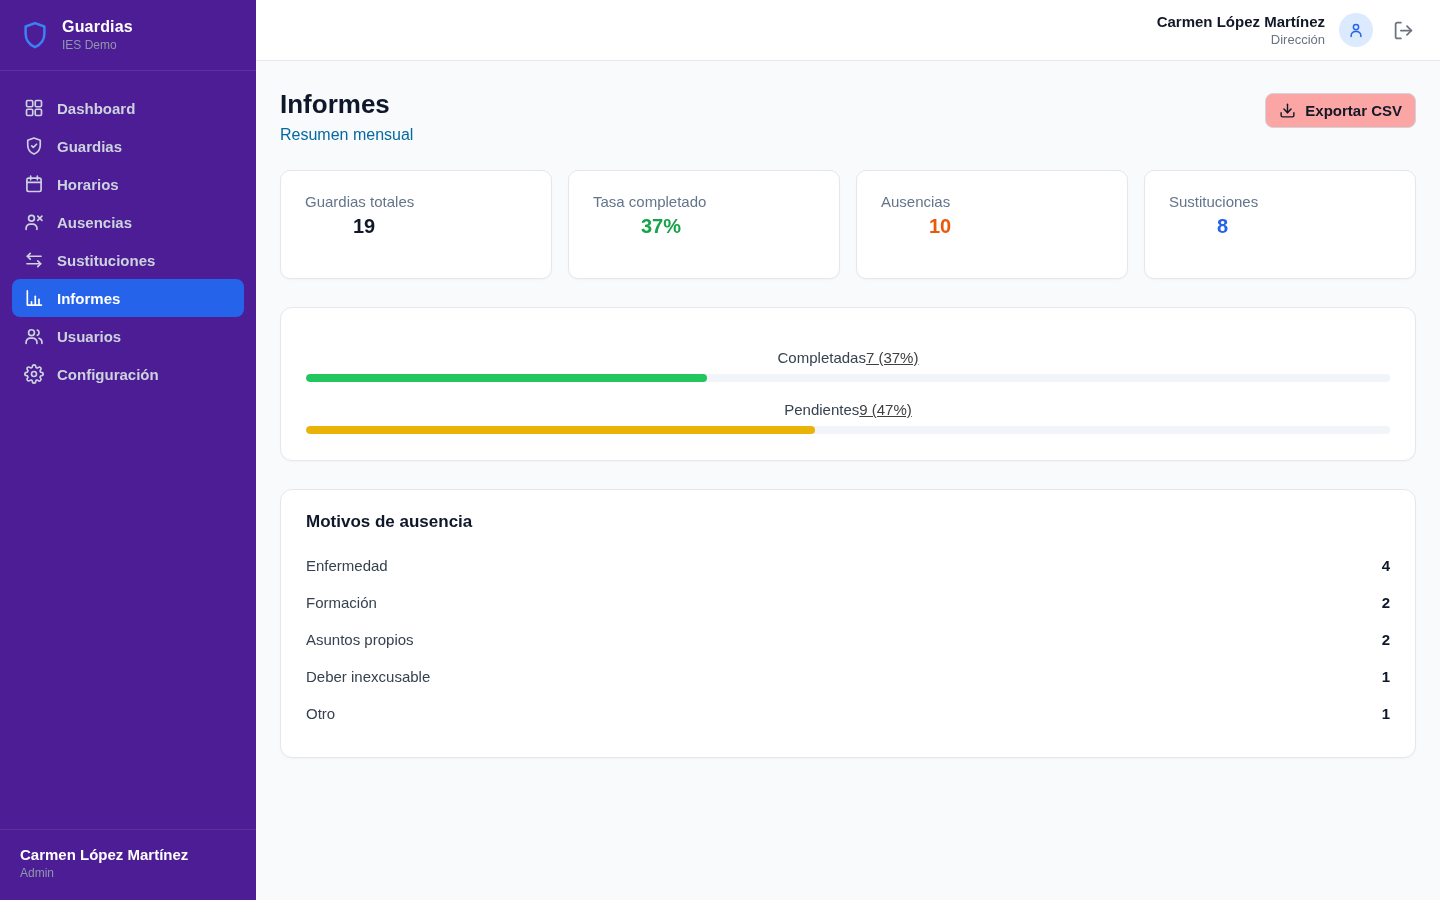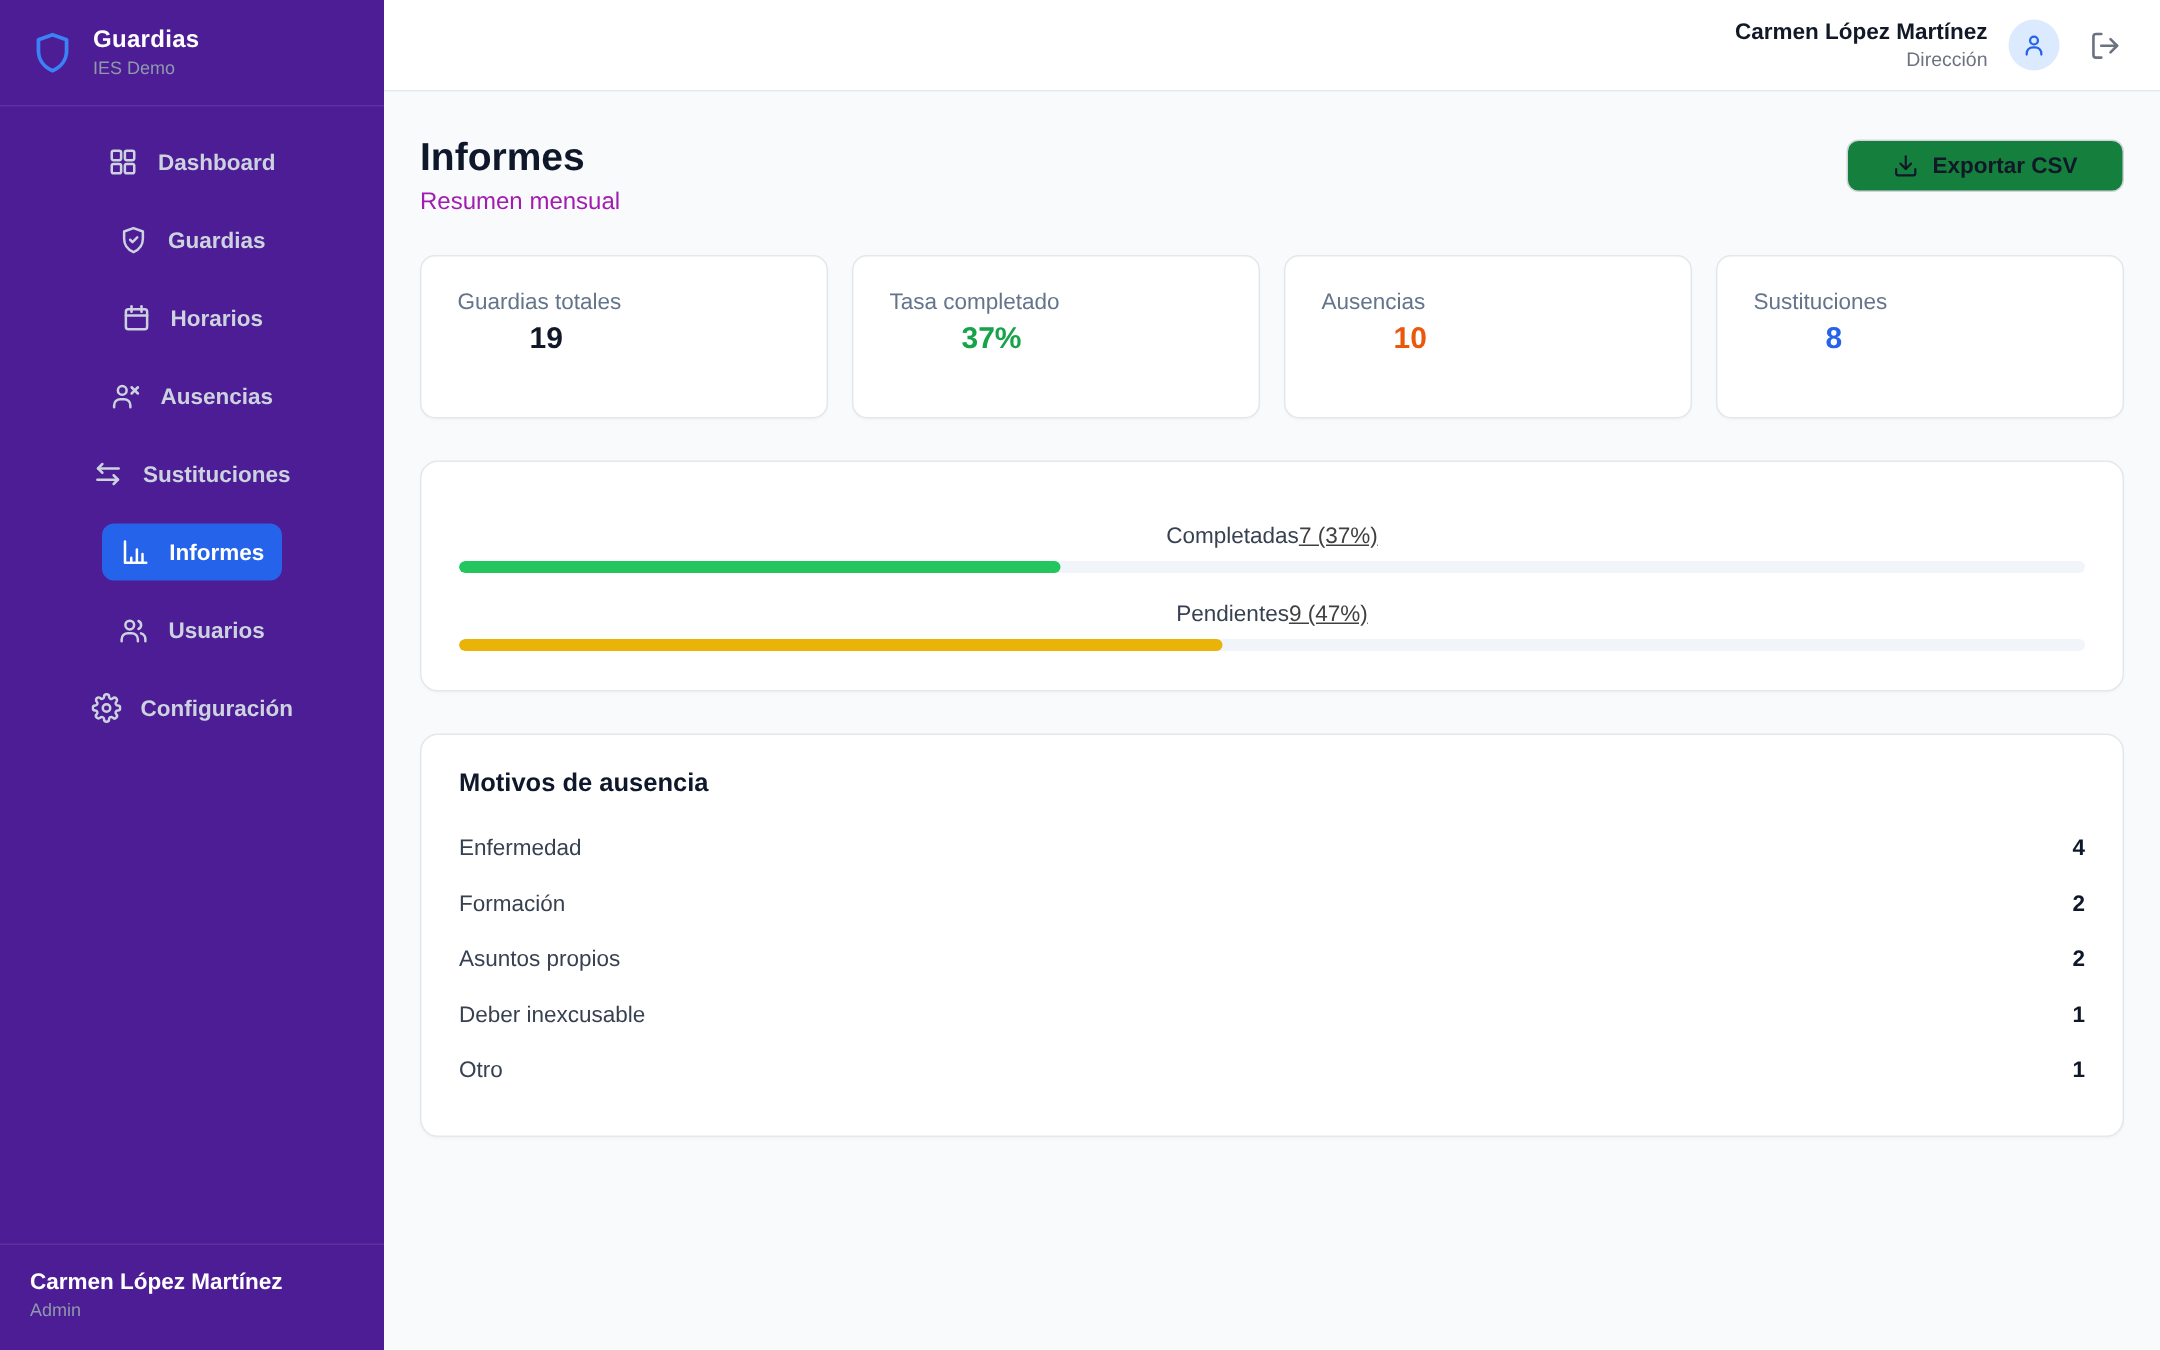--- a/index.html
+++ b/index.html
@@ -16,21 +16,21 @@
     background:#4c1d95; color:#d3d9e3;
     display:flex; flex-direction:column;
   }
   .logo-area {
     display:flex; align-items:center; gap:12px;
     padding:16px 20px; height:71px;
     border-bottom:1px solid rgba(255,255,255,0.09);
   }
   .logo-title { font-size:16px; font-weight:bold; color:#ffffff; letter-spacing:.2px; }
   .logo-sub   { font-size:12px; color:#8e99ab; margin-top:2px; }
-  .nav { padding:18px 28px; display:flex; flex-direction:column; gap:14px;align-items:center; }
+  .nav { padding:18px 12px; display:flex; flex-direction:column; gap:0; }
   .nav-item {
     display:flex; align-items:center; gap:13px;
     height:38px; padding:0 12px; border-radius:8px;
     font-size:15px; font-weight:600; color:#ccd3de; cursor:pointer;
   }
   .nav-item svg { stroke:#ccd3de; }
   .nav-item.active { background:#2563eb; color:#ffffff; }
   .nav-item.active svg { stroke:#ffffff; }
   .sidebar-footer {
     margin-top:auto; padding:16px 20px 20px;
@@ -53,25 +53,25 @@
     width:34px; height:34px; border-radius:50%;
     background:#dbeafe; display:flex; align-items:center; justify-content:center;
     cursor:pointer;
   }
   .logout-btn { margin-left:6px; cursor:pointer; display:flex; align-items:center; }
 
   .content { flex:1; padding:28px 24px; overflow:hidden; }
 
   .page-head { display:flex; align-items:flex-start; justify-content:space-between; }
   .page-title { font-size:26px; font-weight:bold; color:#0f172a; }
-  .page-sub   { font-size:16px; color:#a21caf; margin-top:6px; }
+  .page-sub   { font-size:16px; color:#0369a1; margin-top:6px; }
   .export-btn {
     display:flex; align-items:center; gap:9px;
-    background:#15803d; border:1px solid #d1d5db; border-radius:8px;
-    padding:8px 30px; font-size:15px; font-weight:600; color:#111827;
+    background:#fca5a5; border:1px solid #d1d5db; border-radius:8px;
+    padding:8px 13px; font-size:15px; font-weight:600; color:#111827;
     cursor:pointer; margin-top:4px;
     font-family:inherit;
   }
 
   
   .stats { display:grid; grid-template-columns:repeat(4,1fr); gap:16px; margin-top:26px; }
   .stat-card {
     background:#ffffff; border:1px solid #e5e7eb; border-radius:10px;
     padding:22px 24px; height:109px;
     box-shadow:0 1px 2px rgba(15,23,42,0.03);

